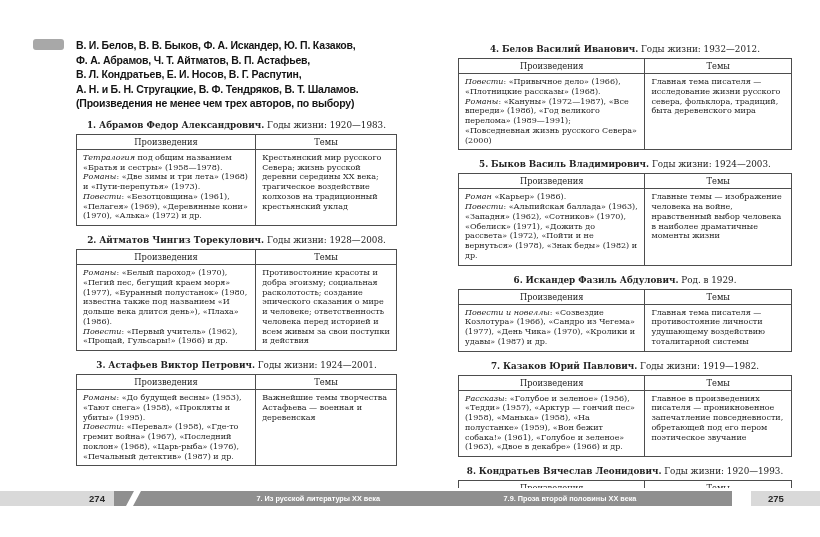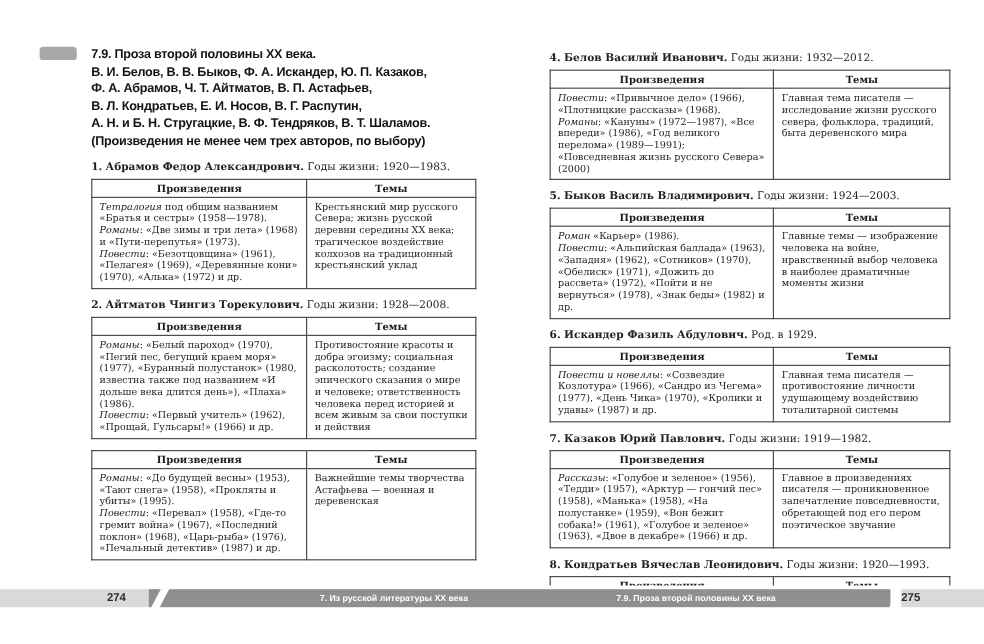--- a/index.html
+++ b/index.html
@@ -16,58 +16,57 @@
     position:relative; font-family:"Liberation Sans", sans-serif;
     font-weight:bold; font-size:10.5px; line-height:14.6px; color:#141414;
     letter-spacing:-0.2px; margin:0 0 9px 0;
   }
   .marker {
     position:absolute; left:-43px; top:1px; width:31px; height:11px;
     background:#a8a8a8; border-radius:3px;
   }
 
   
-  .caption { font-size:8.8px; margin:4px 0 4px; white-space:nowrap; color:#222; }
+  .caption { font-size:8.8px; margin:4px 0 4px; text-align:center; white-space:nowrap; color:#222; }
   .cap-b { font-weight:bold; }
   table { width:100%; border-collapse:collapse; table-layout:fixed; margin:0 0 9px 0; }
   col.works-col { width:56%; }
   th, td { border:1px solid #4d4d4d; }
-  th { font-size:8.3px; font-weight:bold; padding:2px 4px; text-align:center; color:#1c1c1c; }
+  th { font-size:8.3px; font-weight:normal; padding:2px 4px; text-align:center; color:#1c1c1c; }
   td { font-size:8px; line-height:1.22; padding:3px 6px 4px 6px; vertical-align:top; color:#242424; }
   td p { margin:0; }
   td i { font-style:italic; }
 
   
   .footer { position:absolute; top:491px; left:0; width:762px; height:15px;
             font-family:"Liberation Sans", sans-serif; }
   .f-pagenum {
     position:absolute; top:0; height:15px; background:#d9d9d9;
     font-weight:bold; font-size:9.5px; color:#2b2b2b; line-height:15px;
   }
   .f-pagenum-left  { left:0; width:134px; text-align:center; padding-left:60px; box-sizing:border-box; }
-  .f-pagenum-right { left:751px; width:69px; text-align:left; box-sizing:border-box; }
+  .f-pagenum-right { left:751px; width:69px; text-align:left; padding-left:17px; box-sizing:border-box; }
   .f-bar {
-    position:absolute; left:124px; top:0; width:618px; height:15px; background:#8f8f8f;
+    position:absolute; left:114px; top:0; width:618px; height:15px; background:#8f8f8f;
     display:flex; color:#ffffff; font-weight:bold; font-size:7.3px; line-height:15px;
   }
   .f-half-left  { width:280px; text-align:right; padding-right:14px; box-sizing:border-box; white-space:nowrap; overflow:hidden; }
   .f-half-right { flex:1; text-align:center; padding-left:14px; box-sizing:border-box; white-space:nowrap; overflow:hidden; }
   .f-cut { position:absolute; top:-1px; width:7px; height:17px; background:#ffffff; transform:skewX(-28deg); }
   .f-cut-l { left:130px; }
   .f-cut-r { left:745px; }
 </style>
 </head>
 <body>
 
 <div class="spread">
 
   <div class="page page-left">
     <div class="heading">
       <span class="marker"></span>
-      <div>7.9. Проза второй половины XX века.</div>
       <div>В. И. Белов, В. В. Быков, Ф. А. Искандер, Ю. П. Казаков,</div>
       <div>Ф. А. Абрамов, Ч. Т. Айтматов, В. П. Астафьев,</div>
       <div>В. Л. Кондратьев, Е. И. Носов, В. Г. Распутин,</div>
       <div>А. Н. и Б. Н. Стругацкие, В. Ф. Тендряков, В. Т. Шаламов.</div>
       <div>(Произведения не менее чем трех авторов, по выбору)</div>
     </div>
     <div id="left-sections">
         <section>
           <p class="caption"><span class="cap-b">1.</span> <span class="cap-b">Абрамов Федор Александрович.</span> <span>Годы жизни: 1920—1983.</span></p>
           <table>
@@ -111,20 +110,21 @@
                 <td>
                   <p><i>Романы</i><span>: «Белый пароход» (1970), «Пегий пес, бегущий краем моря» (1977), «Буранный полустанок» (1980, известна также под названием «И дольше века длится день»), «Плаха» (1986).</span></p>
                   <p><i>Повести</i><span>: «Первый учитель» (1962), «Прощай, Гульсары!» (1966) и др.</span></p>
                 </td>
                 <td>Противостояние красоты и добра эгоизму; социальная расколотость; создание эпического сказания о мире и человеке; ответственность человека перед историей и всем живым за свои поступки и действия</td>
               </tr>
             </tbody>
           </table>
         </section>
         <section>
+          <p class="caption"><span class="cap-b">3.</span> <span class="cap-b">Астафьев Виктор Петрович.</span> <span>Годы жизни: 1924—2001.</span></p>
           <table>
             <colgroup>
               <col class="works-col">
               <col>
             </colgroup>
             <thead>
               <tr>
                 <th>Произведения</th>
                 <th>Темы</th>
               </tr>

